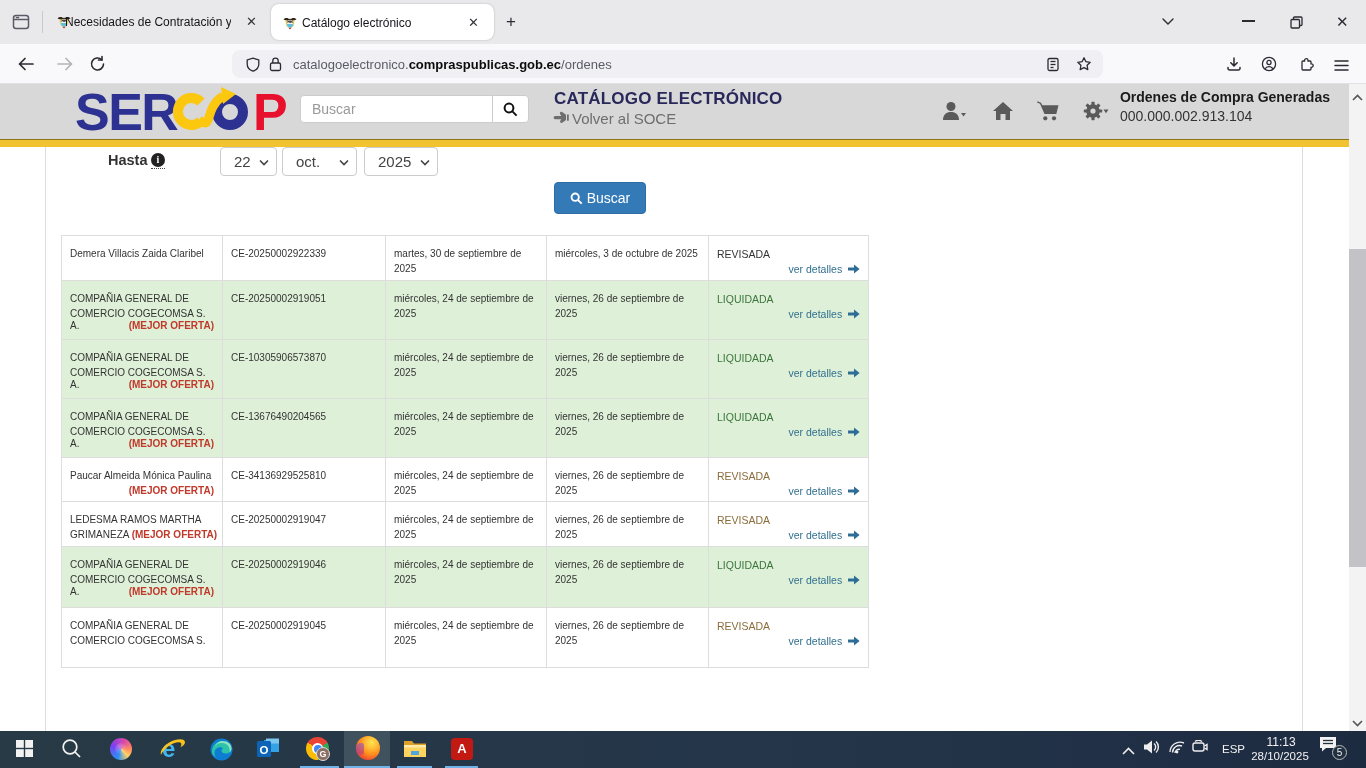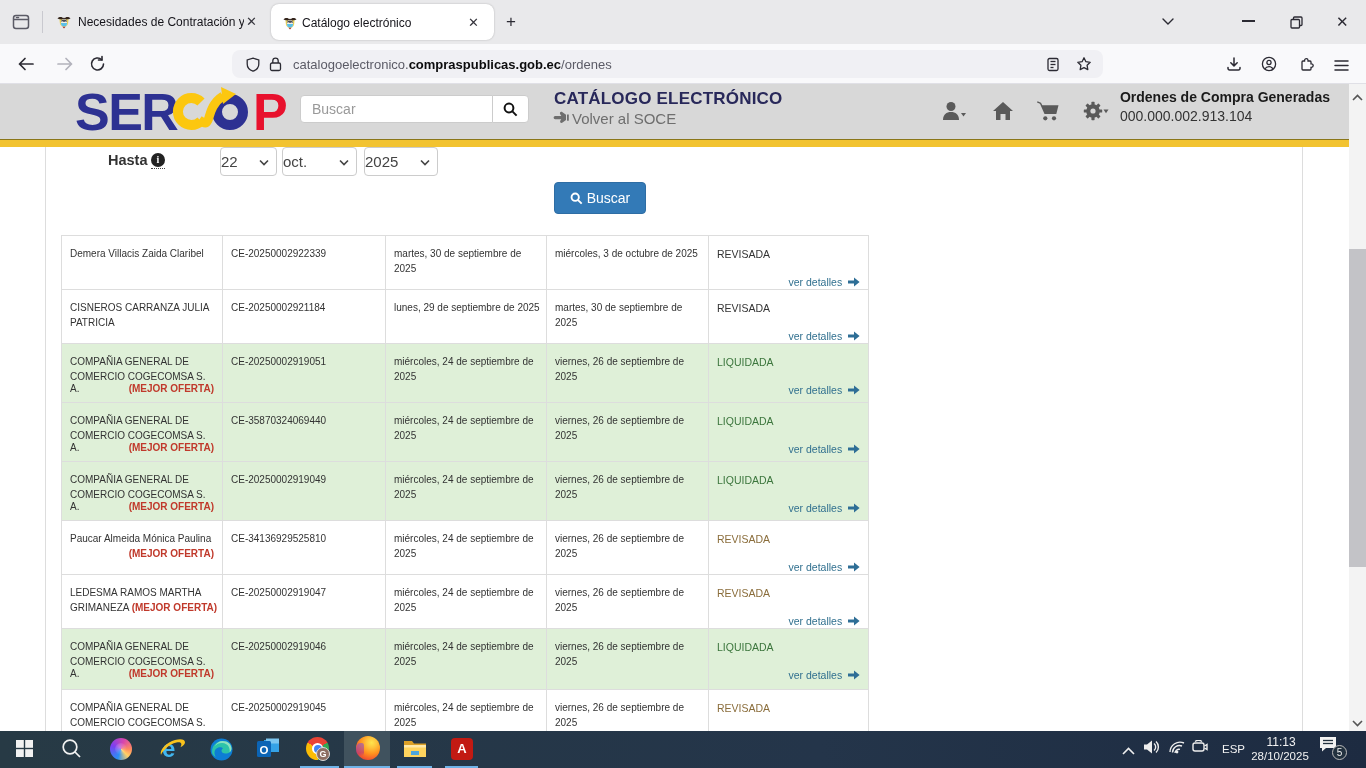--- a/index.html
+++ b/index.html
@@ -27,35 +27,35 @@
 #search-btn { left:492px; top:95px; width:37px; height:28px; background:#fff; border:1px solid #ccc; border-radius:0 4px 4px 0; }
 #cat-title { left:554px; top:89px; font-size:17px; font-weight:bold; color:#28285a; letter-spacing:.2px; }
 #volver { left:572px; top:110px; font-size:15px; color:#6e6e6e; }
 #ordhead { right:36px; top:89px; text-align:left; }
 #ordhead .l1 { font-size:14px; font-weight:bold; color:#1a1a1a; }
 #ordhead .l2 { font-size:14px; color:#333; margin-top:3px; }
 
 
 #panel { left:45px; top:147px; width:1258px; height:584px; background:#fff; border-left:1px solid #ddd; border-right:1px solid #ddd; }
 #hasta { left:108px; top:152px; font-size:14.5px; font-weight:bold; color:#333; }
-.sel { position:absolute; height:29px; background:#fff; border:1px solid #ccc; border-radius:4px; font-size:15px; color:#444; line-height:27px; }
+.sel { position:absolute; height:29px; background:#fff; border:1px solid #ccc; border-radius:4px; font-size:15px; color:#444; line-height:27px; padding-left:13px; }
 .sel svg { position:absolute; right:7px; top:10px; }
 #btn-buscar { left:554px; top:182px; width:92px; height:32px; background:#337ab7; border:1px solid #2e6da4; border-radius:4px; color:#fff; font-size:14px; text-align:center; line-height:30px; }
 
 
 table { border-collapse:collapse; table-layout:fixed; }
 #tbl { left:61px; top:235px; width:807px; }
 #tbl th { background:#d9534f; color:#fff; font-size:12px; font-weight:bold; text-align:left; padding:0 8px; height:34px; border-right:1px solid #efd5d4; }
 #tbl td { font-size:10px; color:#333; vertical-align:top; padding:11px 8px 0 8px; border:1px solid #ddd; line-height:14.5px; white-space:nowrap; }
 #tbl tr.g td { background:#dff0d8; }
 .red { color:#c0392b; font-weight:bold; }
 .liq { color:#3c763d; font-size:10.5px; }
 .rev { color:#333; font-size:10.5px; }
 .revo { color:#8a6d3b; font-size:10.5px; }
-.vd { text-align:right; color:#31708f; font-size:10.5px;margin-top:13px; }
+.vd { text-align:right; color:#31708f; font-size:10.5px; }
 .spread { display:flex; justify-content:space-between; margin-top:-2px; }
 
 
 #sb { left:1349px; top:84px; width:17px; height:647px; background:#f3f3f3; }
 #sb-thumb { left:1349px; top:249px; width:17px; height:318px; background:#c3c3c7; }
 
 
 #taskbar { left:0; top:731px; width:1366px; height:37px; background:linear-gradient(90deg,#273a45,#24354a 60%,#1d2b41); }
 .runline { position:absolute; top:765.5px; height:2.5px; background:#6fb3e8; }
 .traytxt { color:#f2f2f2; font-size:12.5px; }
@@ -76,21 +76,21 @@
 <div class="abs" style="left:57px;top:15px;width:14px;height:14px;">
   <svg width="14" height="14" viewBox="0 0 14 14">
       <path d="M0.5 3.5 C2.5 1.2 5 1.8 6.2 3.2 L7 2.4 L7.8 3.2 C9 1.8 11.5 1.2 13.5 3.5 L9.5 5 H4.5 Z" fill="#33241b"></path>
       <path d="M2.5 4.5 H11.5 L11 9 C10 11 8.5 12 7 12 C5.5 12 4 11 3 9 Z" fill="#e6cf4e"></path>
       <ellipse cx="7" cy="7.8" rx="3.2" ry="3.8" fill="#f2efe6"></ellipse>
       <path d="M3.8 7.8 a3.2 3.2 0 0 1 6.4 0 l-1 -1.5 -2.2 0.8 -2.2 -1.2 z" fill="#4a4a55"></path>
       <path d="M4 8.5 a3 3 0 0 0 6 0 v-0.5 h-6 Z" fill="#5bc0e8"></path>
       <path d="M5.5 11.8 L7 13.6 L8.5 11.8 Z" fill="#a33327"></path>
     </svg>
 </div>
-<div class="abs tabtext" style="left:78px;top:15px;width:166px;overflow:hidden;">Necesidades de Contratación y</div>
+<div class="abs tabtext" style="left:65px;top:15px;width:166px;overflow:hidden;">Necesidades de Contratación y</div>
 <div class="abs tclose" style="left:246px;top:14px;">✕</div>
 <div class="abs" id="tab-active"></div>
 <div class="abs" style="left:283px;top:16px;width:14px;height:14px;">
   <svg width="14" height="14" viewBox="0 0 14 14">
       <path d="M0.5 3.5 C2.5 1.2 5 1.8 6.2 3.2 L7 2.4 L7.8 3.2 C9 1.8 11.5 1.2 13.5 3.5 L9.5 5 H4.5 Z" fill="#33241b"></path>
       <path d="M2.5 4.5 H11.5 L11 9 C10 11 8.5 12 7 12 C5.5 12 4 11 3 9 Z" fill="#e6cf4e"></path>
       <ellipse cx="7" cy="7.8" rx="3.2" ry="3.8" fill="#f2efe6"></ellipse>
       <path d="M3.8 7.8 a3.2 3.2 0 0 1 6.4 0 l-1 -1.5 -2.2 0.8 -2.2 -1.2 z" fill="#4a4a55"></path>
       <path d="M4 8.5 a3 3 0 0 0 6 0 v-0.5 h-6 Z" fill="#5bc0e8"></path>
       <path d="M5.5 11.8 L7 13.6 L8.5 11.8 Z" fill="#a33327"></path>
@@ -286,68 +286,56 @@
         <td>CE-20250002922339</td>
         <td>martes, 30 de septiembre de<br>2025</td>
         <td>miércoles, 3 de octubre de 2025</td>
         <td>
           <div class="rev">REVISADA</div>
           <div class="vd">ver detalles&nbsp; <svg width="12" height="10" viewBox="0 0 12 10" style="vertical-align:-1px;">
               <path d="M0 3.4 H6 V0.6 L11.6 5 L6 9.4 V6.6 H0 Z" fill="#2e6e96"></path>
             </svg></div>
         </td>
       </tr>
-<tr style="height:46px;">
-        <td>CISNEROS CARRANZA JULIA<br>PATRICIA</td>
-        <td>CE-20250002921184</td>
-        <td>lunes, 29 de septiembre de 2025</td>
-        <td>martes, 30 de septiembre de<br>2025</td>
-        <td>
-          <div class="rev">REVISADA</div>
-          <div class="vd">ver detalles&nbsp; <svg width="12" height="10" viewBox="0 0 12 10" style="vertical-align:-1px;">
-              <path d="M0 3.4 H6 V0.6 L11.6 5 L6 9.4 V6.6 H0 Z" fill="#2e6e96"></path>
-            </svg></div>
-        </td>
-      </tr>
 <tr class="g" style="height:59px;">
         <td>COMPAÑIA GENERAL DE<br>COMERCIO COGECOMSA S.<div class="spread">
             <span>A.</span>
             <span class="red">(MEJOR OFERTA)</span>
           </div></td>
         <td>CE-20250002919051</td>
         <td>miércoles, 24 de septiembre de<br>2025</td>
         <td>viernes, 26 de septiembre de<br>2025</td>
         <td>
           <div class="liq">LIQUIDADA</div>
           <div class="vd">ver detalles&nbsp; <svg width="12" height="10" viewBox="0 0 12 10" style="vertical-align:-1px;">
               <path d="M0 3.4 H6 V0.6 L11.6 5 L6 9.4 V6.6 H0 Z" fill="#2e6e96"></path>
             </svg></div>
         </td>
       </tr>
 <tr class="g" style="height:59px;">
         <td>COMPAÑIA GENERAL DE<br>COMERCIO COGECOMSA S.<div class="spread">
             <span>A.</span>
             <span class="red">(MEJOR OFERTA)</span>
           </div></td>
-        <td>CE-35870324069440</td>
+        <td>CE-10305906573870</td>
         <td>miércoles, 24 de septiembre de<br>2025</td>
         <td>viernes, 26 de septiembre de<br>2025</td>
         <td>
           <div class="liq">LIQUIDADA</div>
           <div class="vd">ver detalles&nbsp; <svg width="12" height="10" viewBox="0 0 12 10" style="vertical-align:-1px;">
               <path d="M0 3.4 H6 V0.6 L11.6 5 L6 9.4 V6.6 H0 Z" fill="#2e6e96"></path>
             </svg></div>
         </td>
       </tr>
 <tr class="g" style="height:59px;">
         <td>COMPAÑIA GENERAL DE<br>COMERCIO COGECOMSA S.<div class="spread">
             <span>A.</span>
             <span class="red">(MEJOR OFERTA)</span>
           </div></td>
-        <td>CE-20250002919049</td>
+        <td>CE-13676490204565</td>
         <td>miércoles, 24 de septiembre de<br>2025</td>
         <td>viernes, 26 de septiembre de<br>2025</td>
         <td>
           <div class="liq">LIQUIDADA</div>
           <div class="vd">ver detalles&nbsp; <svg width="12" height="10" viewBox="0 0 12 10" style="vertical-align:-1px;">
               <path d="M0 3.4 H6 V0.6 L11.6 5 L6 9.4 V6.6 H0 Z" fill="#2e6e96"></path>
             </svg></div>
         </td>
       </tr>
 <tr style="height:44px;">

